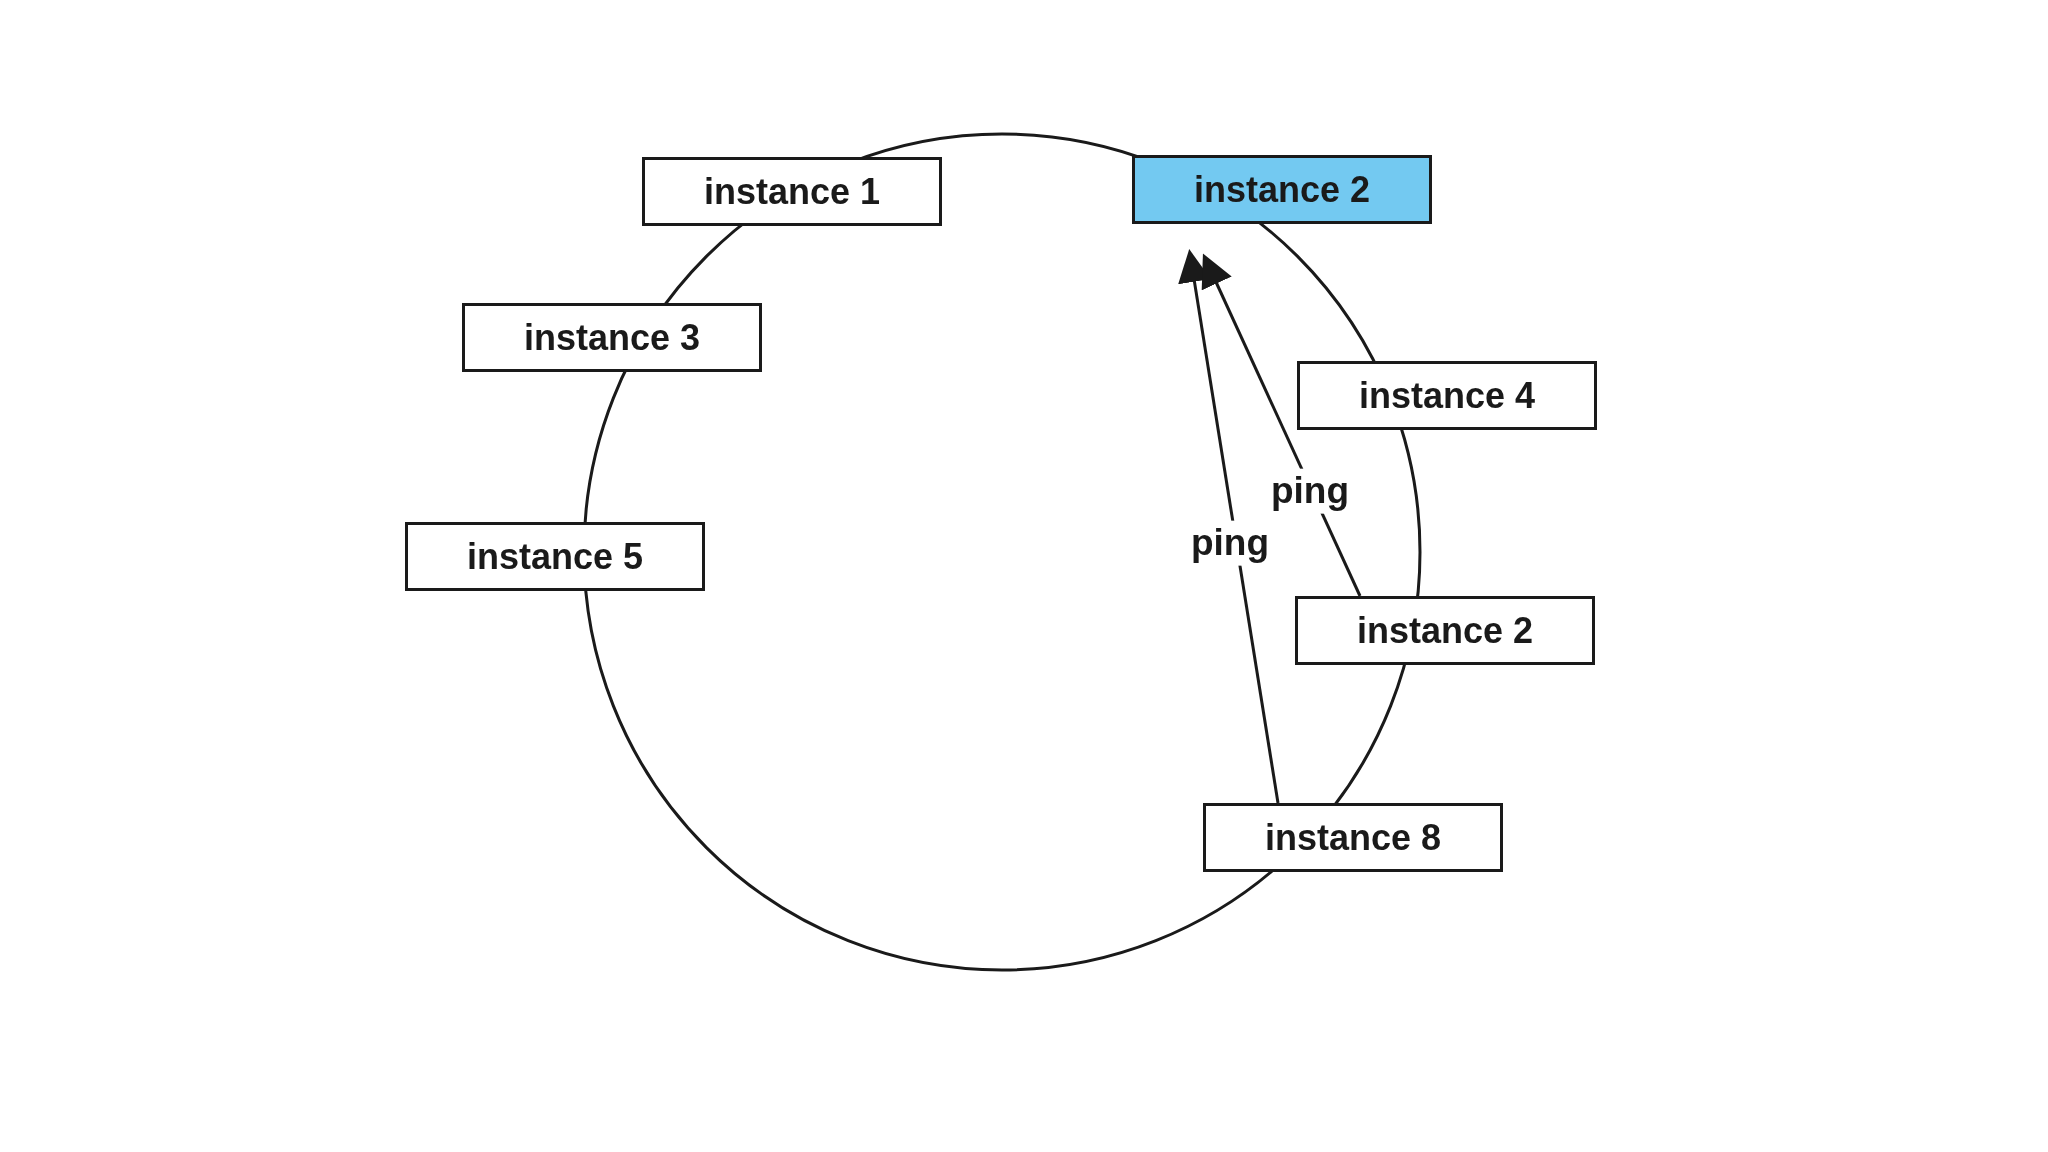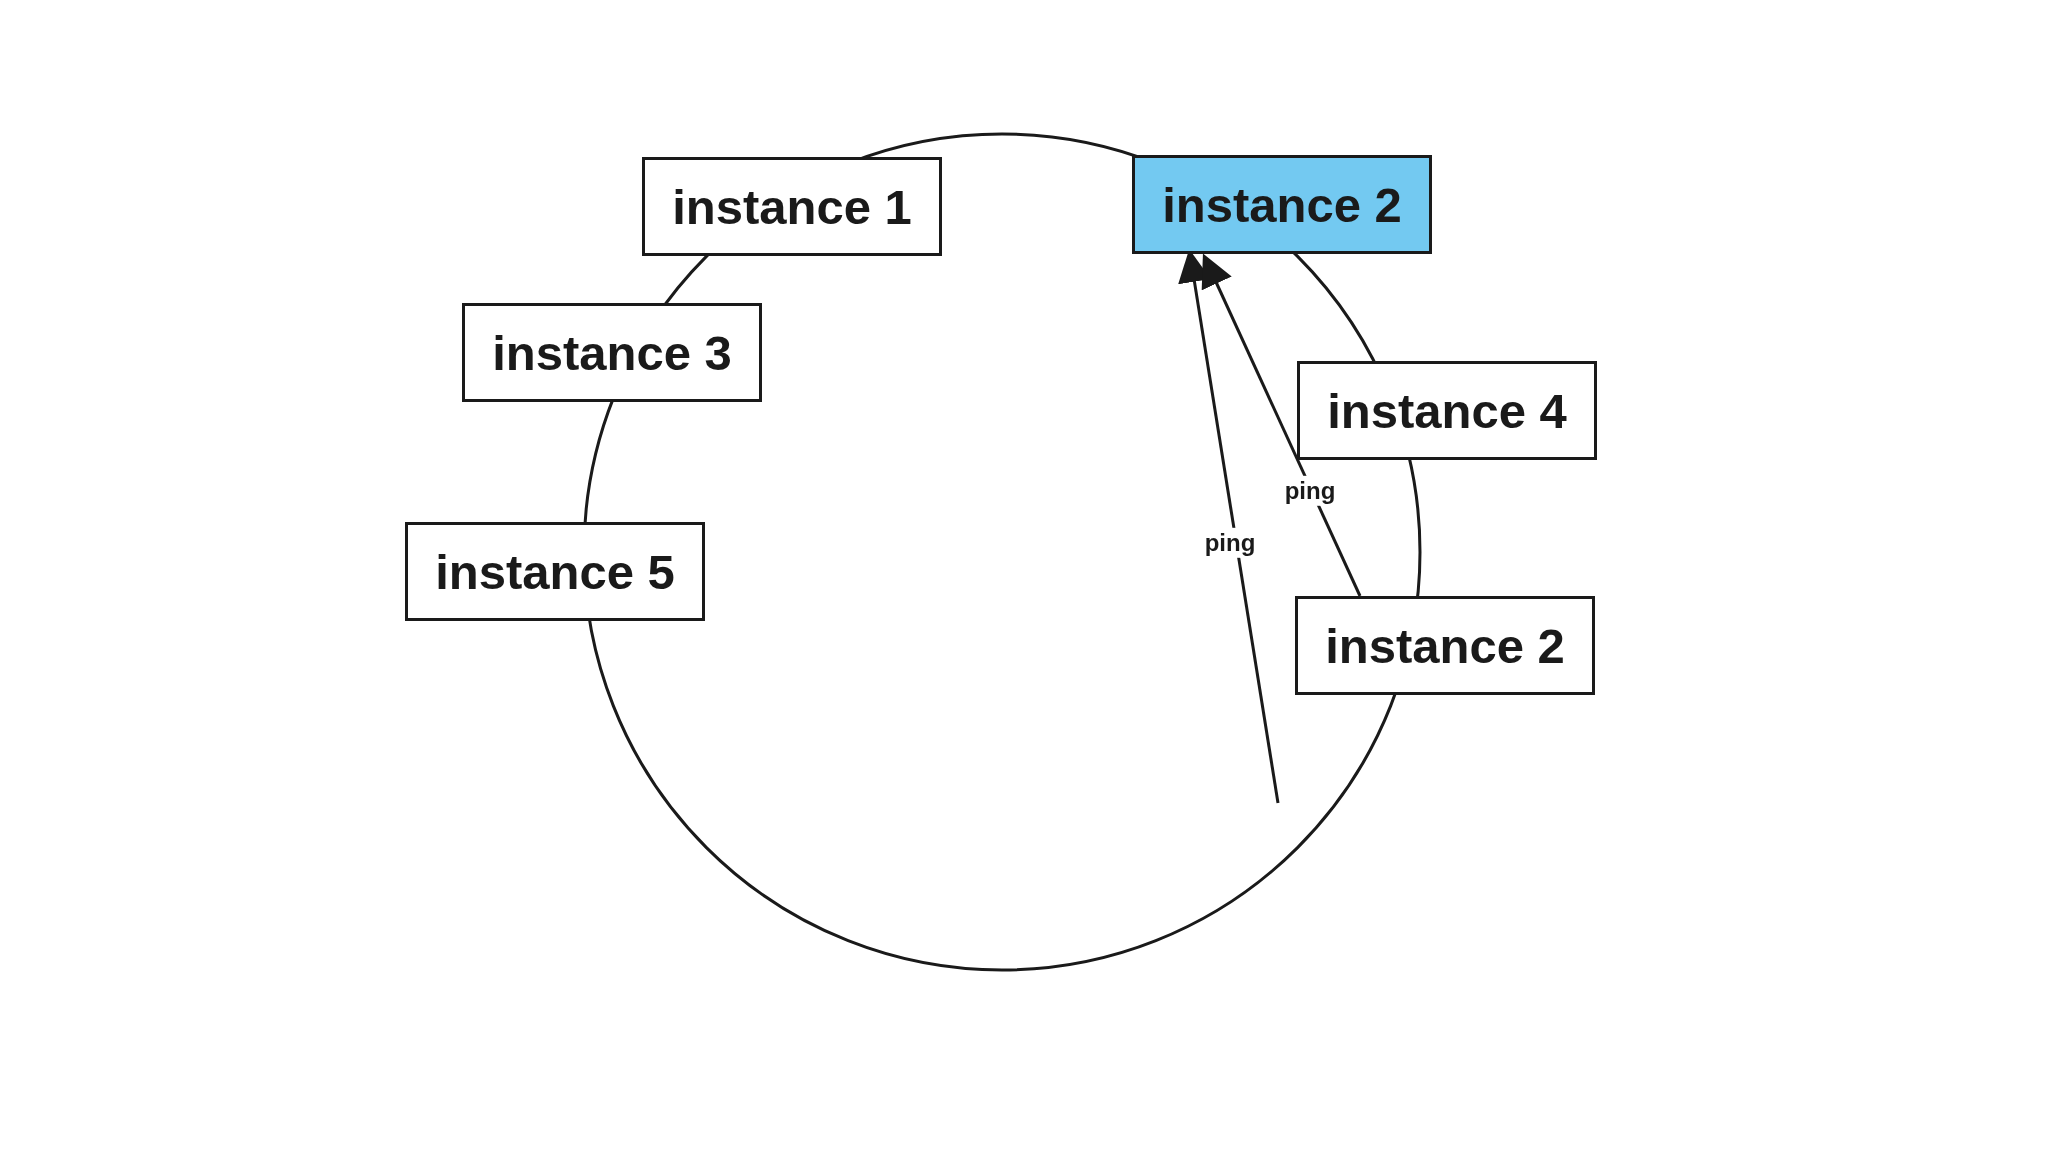--- a/index.html
+++ b/index.html
@@ -17,43 +17,43 @@
   }
   .wires {
     position: absolute;
     left: 0;
     top: 0;
     z-index: 0;
   }
   .node {
     position: absolute;
     width: 300px;
-    height: 99px;
+    height: 69px;
     box-sizing: border-box;
     border: 3px solid #1a1a1a;
     background: #ffffff;
     display: flex;
     align-items: center;
     justify-content: center;
-    font-size: 49px;
+    font-size: 36px;
     font-weight: 700;
     color: #1a1a1a;
     z-index: 1;
     white-space: nowrap;
   }
   .node.highlighted {
     background: #73c9f1;
     margin-left: 22px;
   }
   .edge-label {
     position: absolute;
     transform: translate(-50%, -50%);
     background: #ffffff;
     padding: 2px 8px;
-    font-size: 24px;
+    font-size: 37px;
     font-weight: 700;
     color: #1a1a1a;
     line-height: 1.1;
     z-index: 2;
   }
 </style>
 </head>
 <body>
 
 <div class="canvas">
@@ -78,19 +78,20 @@
 
   <div class="node" style="left:462px; top:303px">instance 3</div>
 
   <div class="node" style="left:1297px; top:361px">instance 4</div>
 
   <div class="node" style="left:405px; top:522px">instance 5</div>
 
   <div class="node" style="left:1295px; top:596px">instance 2</div>
 
 
+  <div class="node" style="left:1203px; top:803px">instance 8</div>
 
 
   <span class="edge-label" style="left:1310px; top:491px">ping</span>
 
   <span class="edge-label" style="left:1230px; top:543px">ping</span>
 
 </div>
 
 </body></html>

